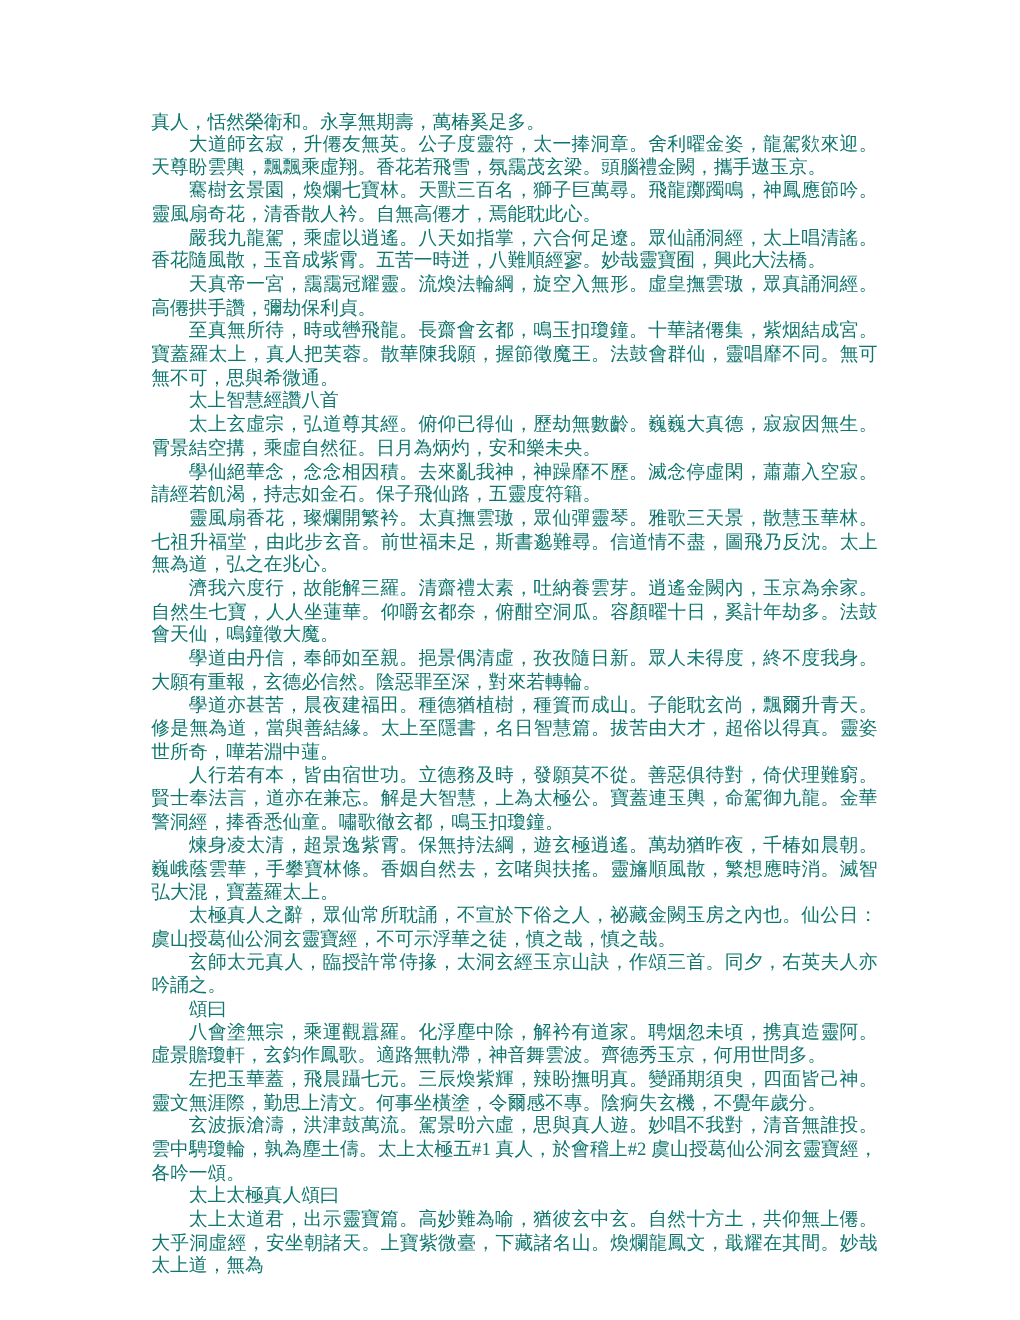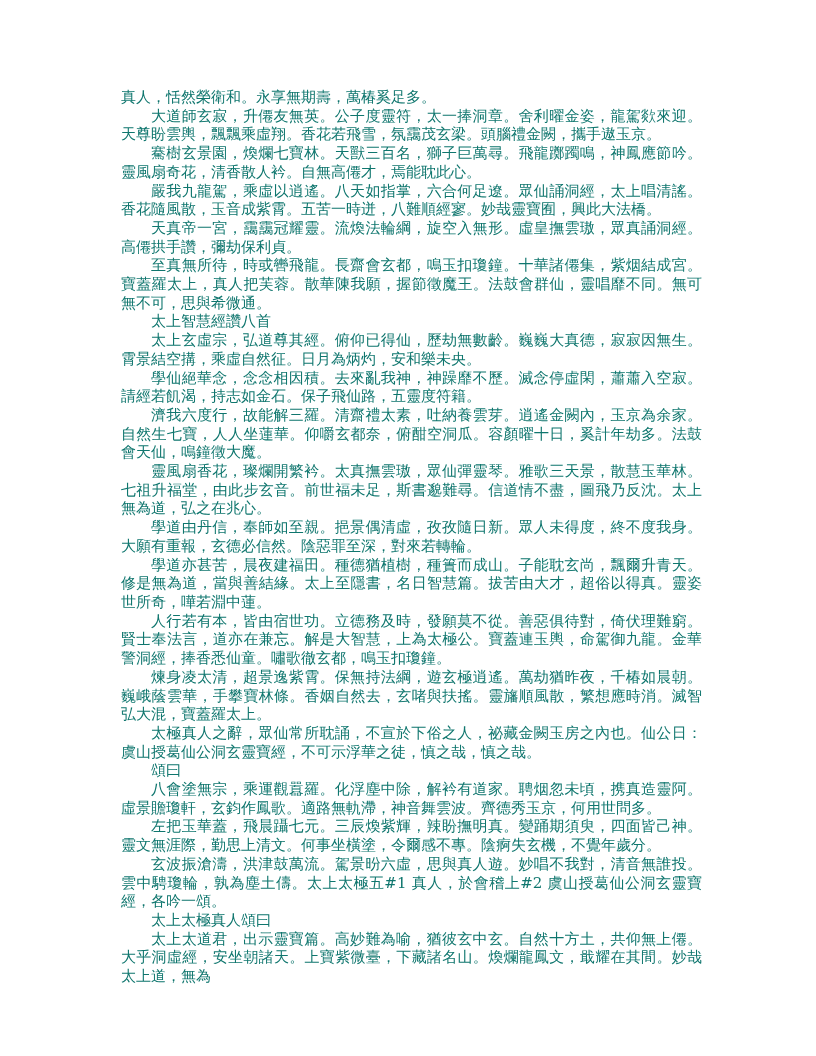--- a/index.html
+++ b/index.html
@@ -25,43 +25,45 @@
     color: #1b1b1b;
     text-align: justify;
     text-justify: inter-ideograph;
   }
   .text-body p {
     margin: 0;
     padding: 0;
   }
   .text-body p.indent {
     text-indent: 2em;
+    font-family: Liberation Serif, serif;
   }
 </style>
 </head>
 <body>
 
 <div class="page" style="background: rgb(255, 255, 255);">
   <div class="text-body" style="color: #0f766e;">
       <p>真人，恬然榮衛和。永享無期壽，萬椿奚足多。</p>
       <p class="indent">大道師玄寂，升僊友無英。公子度靈符，太一捧洞章。舍利曜金姿，龍駕欻來迎。天尊盼雲輿，飄飄乘虛翔。香花若飛雪，氛靄茂玄梁。頭腦禮金闕，攜手遨玉京。</p>
       <p class="indent">騫樹玄景園，煥爛七寶林。天獸三百名，獅子巨萬尋。飛龍躑躅鳴，神鳳應節吟。靈風扇奇花，清香散人衿。自無高僊才，焉能耽此心。</p>
       <p class="indent">嚴我九龍駕，乘虛以逍遙。八天如指掌，六合何足遼。眾仙誦洞經，太上唱清謠。香花隨風散，玉音成紫霄。五苦一時迸，八難順經寥。妙哉靈寶囿，興此大法橋。</p>
       <p class="indent">天真帝一宮，靄靄冠耀靈。流煥法輪綱，旋空入無形。虛皇撫雲璈，眾真誦洞經。高僊拱手讚，彌劫保利貞。</p>
       <p class="indent">至真無所待，時或轡飛龍。長齋會玄都，鳴玉扣瓊鐘。十華諸僊集，紫烟結成宮。寶蓋羅太上，真人把芙蓉。散華陳我願，握節徵魔王。法鼓會群仙，靈唱靡不同。無可無不可，思與希微通。</p>
       <p class="indent">太上智慧經讚八首</p>
       <p class="indent">太上玄虛宗，弘道尊其經。俯仰已得仙，歷劫無數齡。巍巍大真德，寂寂因無生。霄景結空搆，乘虛自然征。日月為炳灼，安和樂未央。</p>
       <p class="indent">學仙絕華念，念念相因積。去來亂我神，神躁靡不歷。滅念停虛閑，蕭蕭入空寂。請經若飢渴，持志如金石。保子飛仙路，五靈度符籍。</p>
+      <p class="indent">靈風扇香花，璨爛開繁衿。太真撫雲璈，眾仙彈靈琴。雅歌三天景，散慧玉華林。七祖升福堂，由此步玄音。前世福未足，斯書邈難尋。信道情不盡，圖飛乃反沈。太上無為道，弘之在兆心。</p>
       <p class="indent">濟我六度行，故能解三羅。清齋禮太素，吐納養雲芽。逍遙金闕內，玉京為余家。自然生七寶，人人坐蓮華。仰嚼玄都奈，俯酣空洞瓜。容顏曜十日，奚計年劫多。法鼓會天仙，鳴鐘徵大魔。</p>
-      <p class="indent">靈風扇香花，璨爛開繁衿。太真撫雲璈，眾仙彈靈琴。雅歌三天景，散慧玉華林。七祖升福堂，由此步玄音。前世福未足，斯書邈難尋。信道情不盡，圖飛乃反沈。太上無為道，弘之在兆心。</p>
       <p class="indent">學道由丹信，奉師如至親。挹景偶清虛，孜孜隨日新。眾人未得度，終不度我身。大願有重報，玄德必信然。陰惡罪至深，對來若轉輪。</p>
       <p class="indent">學道亦甚苦，晨夜建福田。種德猶植樹，種簣而成山。子能耽玄尚，飄爾升青天。修是無為道，當與善結緣。太上至隱書，名日智慧篇。拔苦由大才，超俗以得真。靈姿世所奇，嘩若淵中蓮。</p>
       <p class="indent">人行若有本，皆由宿世功。立德務及時，發願莫不從。善惡俱待對，倚伏理難窮。賢士奉法言，道亦在兼忘。解是大智慧，上為太極公。寶蓋連玉輿，命駕御九龍。金華警洞經，捧香悉仙童。嘯歌徹玄都，鳴玉扣瓊鐘。</p>
       <p class="indent">煉身凌太清，超景逸紫霄。保無持法綱，遊玄極逍遙。萬劫猶昨夜，千椿如晨朝。巍峨蔭雲華，手攀寶林條。香姻自然去，玄啫與扶搖。靈旛順風散，繁想應時消。滅智弘大混，寶蓋羅太上。</p>
       <p class="indent">太極真人之辭，眾仙常所耽誦，不宣於下俗之人，祕藏金闕玉房之內也。仙公日：虞山授葛仙公洞玄靈寶經，不可示浮華之徒，慎之哉，慎之哉。</p>
+      <p class="indent">玄師太元真人，臨授許常侍掾，太洞玄經玉京山訣，作頌三首。同夕，右英夫人亦吟誦之。</p>
       <p class="indent">頌曰</p>
       <p class="indent">八會塗無宗，乘運觀囂羅。化浮塵中除，解衿有道家。聘烟忽未頃，携真造靈阿。虛景贍瓊軒，玄鈞作鳳歌。適路無軌滯，神音舞雲波。齊德秀玉京，何用世問多。</p>
       <p class="indent">左把玉華蓋，飛晨躡七元。三辰煥紫輝，辣盼撫明真。變踊期須臾，四面皆己神。靈文無涯際，勤思上清文。何事坐橫塗，令爾感不專。陰痾失玄機，不覺年歲分。</p>
       <p class="indent">玄波振滄濤，洪津鼓萬流。駕景昐六虛，思與真人遊。妙唱不我對，清音無誰投。雲中騁瓊輪，孰為塵土儔。太上太極五#1 真人，於會稽上#2 虞山授葛仙公洞玄靈寶經，各吟一頌。</p>
       <p class="indent">太上太極真人頌曰</p>
       <p class="indent">太上太道君，出示靈寶篇。高妙難為喻，猶彼玄中玄。自然十方土，共仰無上僊。大乎洞虛經，安坐朝諸天。上寶紫微臺，下藏諸名山。煥爛龍鳳文，戢耀在其間。妙哉太上道，無為</p>
     </div>
 </div>
 
 </body></html>

